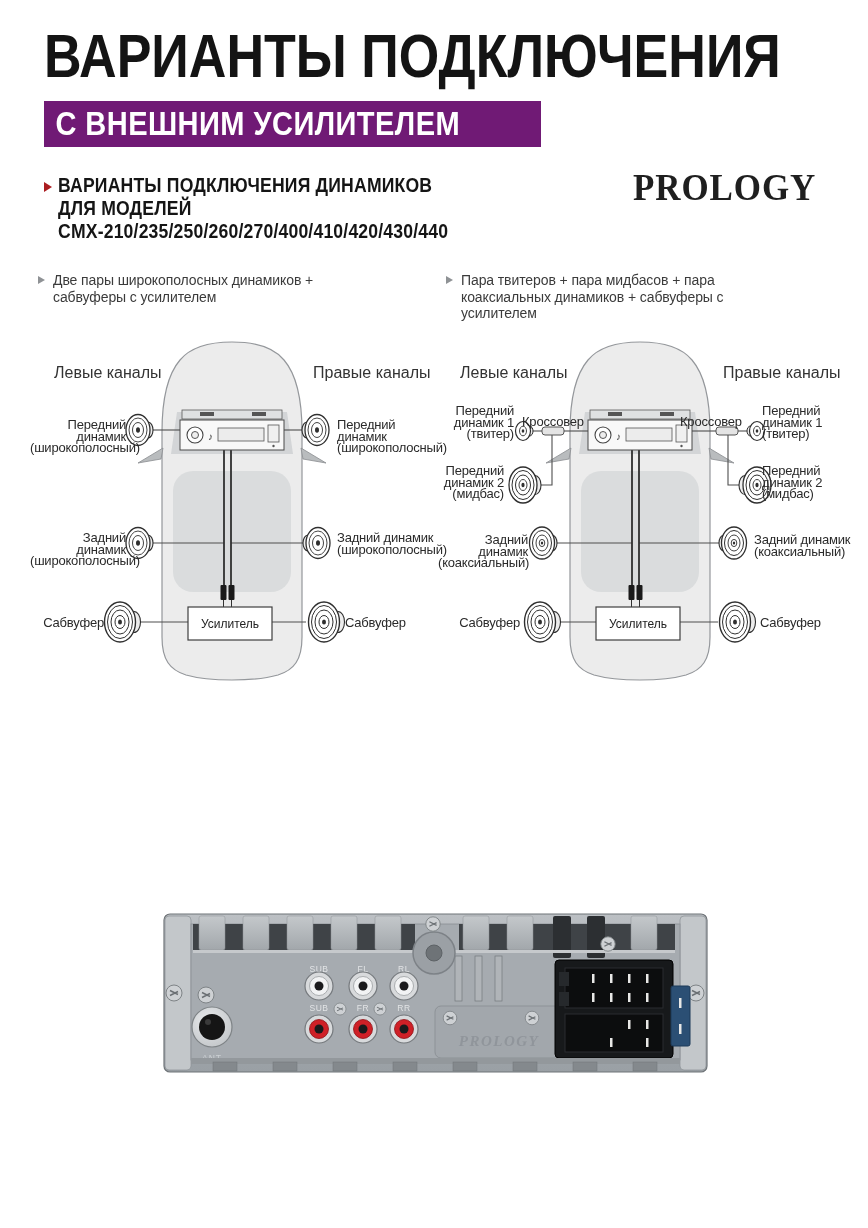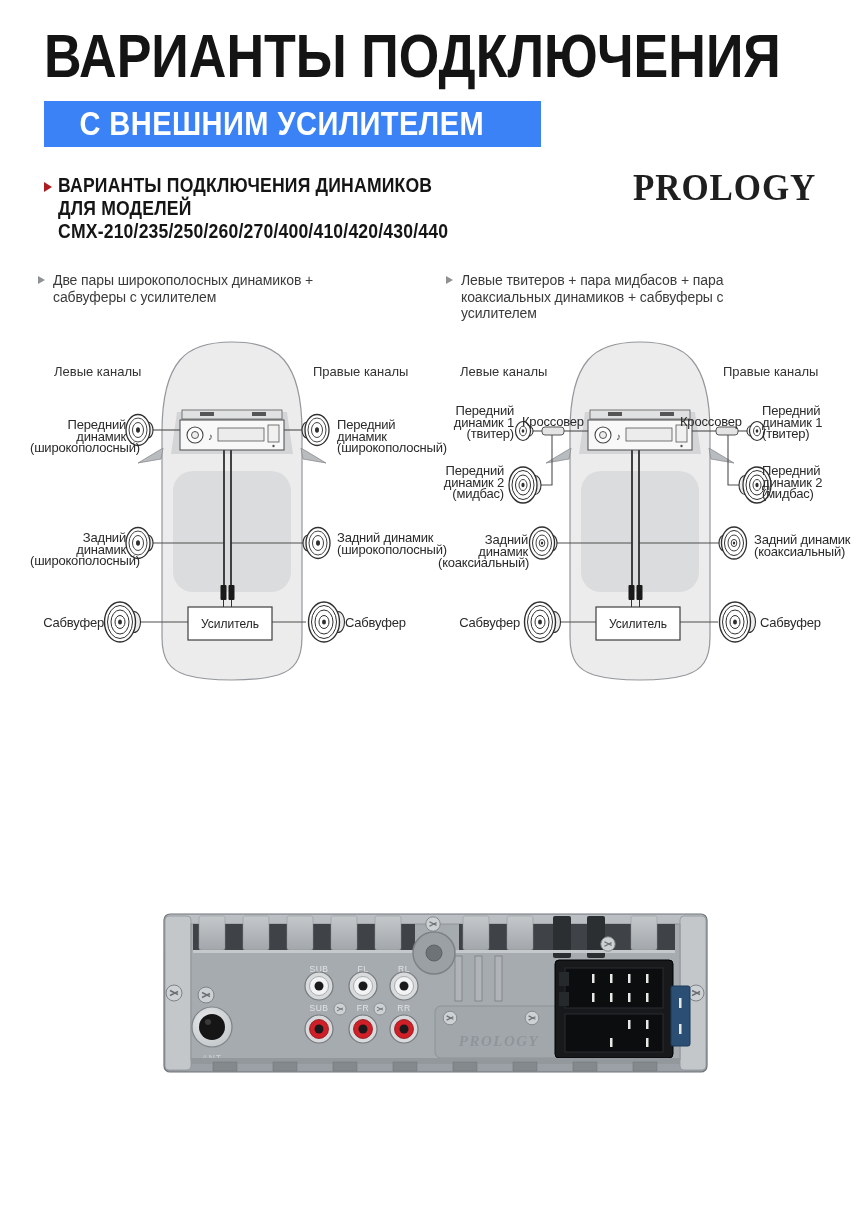--- a/index.html
+++ b/index.html
@@ -2,39 +2,39 @@
 <html><head>
 <meta charset="utf-8">
 <style>
   html,body{margin:0;padding:0;background:#fff;}
   .page{position:relative;width:868px;height:1228px;background:#ffffff;overflow:hidden;
         font-family:"Liberation Sans",sans-serif;}
 
   
   .title{position:absolute;left:44px;top:22px;font-size:62px;font-weight:bold;color:#141414;
          white-space:nowrap;letter-spacing:0;transform:scaleX(.84);transform-origin:left top;line-height:68px;}
-  .banner{position:absolute;left:44px;top:101px;width:497px;height:46px;background:#3b82f6;text-align:right;}
+  .banner{position:absolute;left:44px;top:101px;width:497px;height:46px;background:#701a75;}
   .banner span{display:inline-block;color:#fff;font-size:33px;font-weight:bold;line-height:46px;
          padding-left:13px;white-space:nowrap;transform:scaleX(.88);transform-origin:left top;letter-spacing:.5px;}
   .heading-bullet{position:absolute;left:44px;top:182px;width:0;height:0;
          border-left:8px solid #ab1d21;border-top:5px solid transparent;border-bottom:5px solid transparent;}
   .heading-block{position:absolute;left:58px;top:174px;color:#151515;font-weight:bold;font-size:20px;
          line-height:23px;letter-spacing:.2px;white-space:nowrap;transform:scaleX(.88);transform-origin:left top;}
   .logo{position:absolute;left:633px;top:165px;font-family:"Liberation Serif",serif;font-weight:bold;
          font-size:38px;letter-spacing:1px;color:#1f1f1f;white-space:nowrap;
          transform:scaleX(.92);transform-origin:left top;}
 
   
   .diagram{position:absolute;top:272px;width:410px;height:424px;}
   .diagram.left{left:30px;} .diagram.right{left:438px;}
   .sec-bullet{position:absolute;left:8px;top:4px;width:0;height:0;
          border-left:7px solid #8f9295;border-top:4.5px solid transparent;border-bottom:4.5px solid transparent;}
   .sec-header{position:absolute;left:23px;top:0;width:324px;font-size:14px;line-height:16.5px;
          color:#3b3b3b;letter-spacing:-.1px;}
-  .ch-label{position:absolute;font-size:13px;color:#333;white-space:nowrap;}
+  .ch-label{position:absolute;font-size:16px;color:#333;white-space:nowrap;}
   .diag-label{position:absolute;font-size:13px;line-height:11.5px;color:#2a2a2a;letter-spacing:-.2px;}
   .t-r{text-align:right;} .t-c{text-align:left;}
   svg.diag{position:absolute;left:0;top:60px;}
 
   
   .rear{position:absolute;left:163px;top:912px;}
 </style>
 </head>
 <body>
 
@@ -161,21 +161,21 @@
     <div class="diag-label t-r" style="left:0;top:147px;width:96px">Передний динамик (широкополосный)</div>
     <div class="diag-label" style="left:307px;top:147px;width:105px">Передний динамик (широкополосный)</div>
     <div class="diag-label t-r" style="left:0;top:260px;width:96px">Задний динамик (широкополосный)</div>
     <div class="diag-label" style="left:307px;top:260px;width:105px">Задний динамик (широкополосный)</div>
     <div class="diag-label t-r" style="left:0;top:345px;width:74px">Сабвуфер</div>
     <div class="diag-label" style="left:315px;top:345px;width:80px">Сабвуфер</div>
   </div>
 
   <div class="diagram right">
     <div class="sec-bullet"></div>
-    <div class="sec-header">Левые твитеров + пара мидбасов + пара коаксиальных динамиков + сабвуферы с усилителем</div>
+    <div class="sec-header">Пара твитеров + пара мидбасов + пара коаксиальных динамиков + сабвуферы с усилителем</div>
     <div class="ch-label" style="left:22px;top:92px">Левые каналы</div>
     <div class="ch-label" style="left:285px;top:92px">Правые каналы</div>
 
     <svg class="diag" width="410" height="360" viewBox="0 0 410 360">
       <use href="#car-body"></use>
       <g stroke="#4f4f4f" stroke-width="1.1" fill="none">
 
         <line x1="93" y1="99" x2="104" y2="99"></line>
         <line x1="126" y1="99" x2="150" y2="99"></line>
         <line x1="254" y1="99" x2="278" y2="99"></line>

